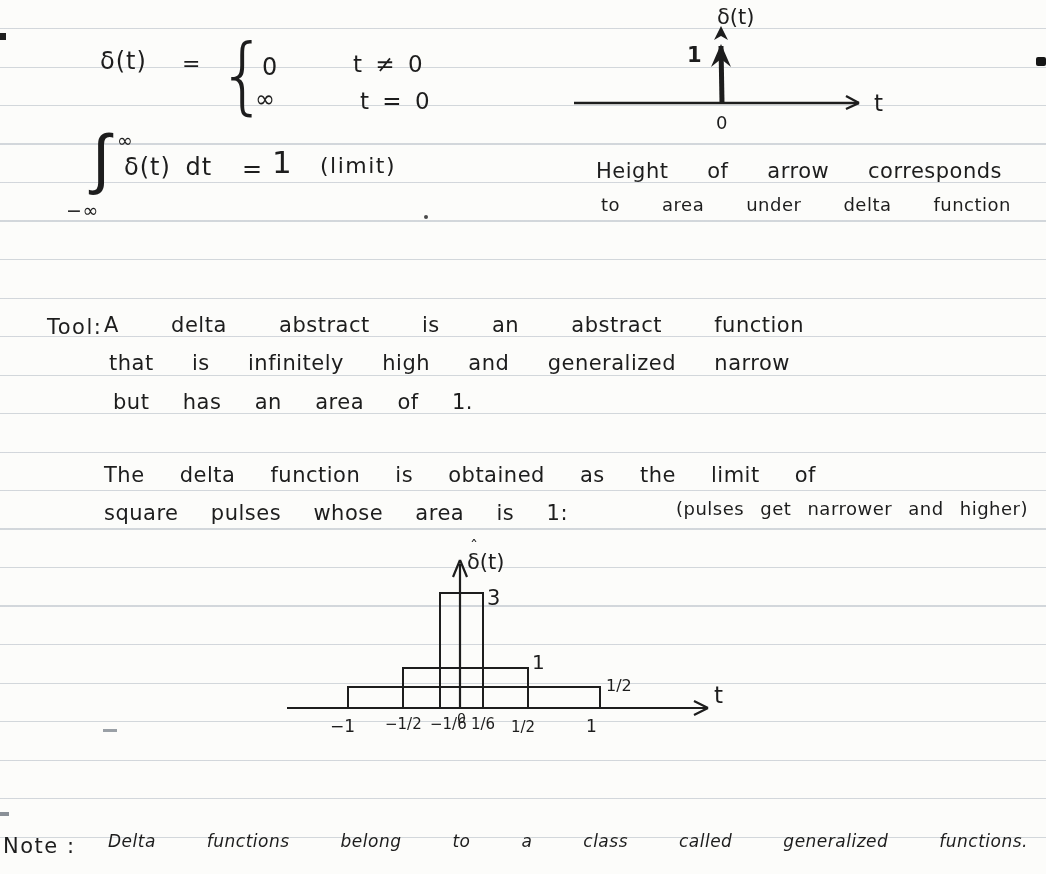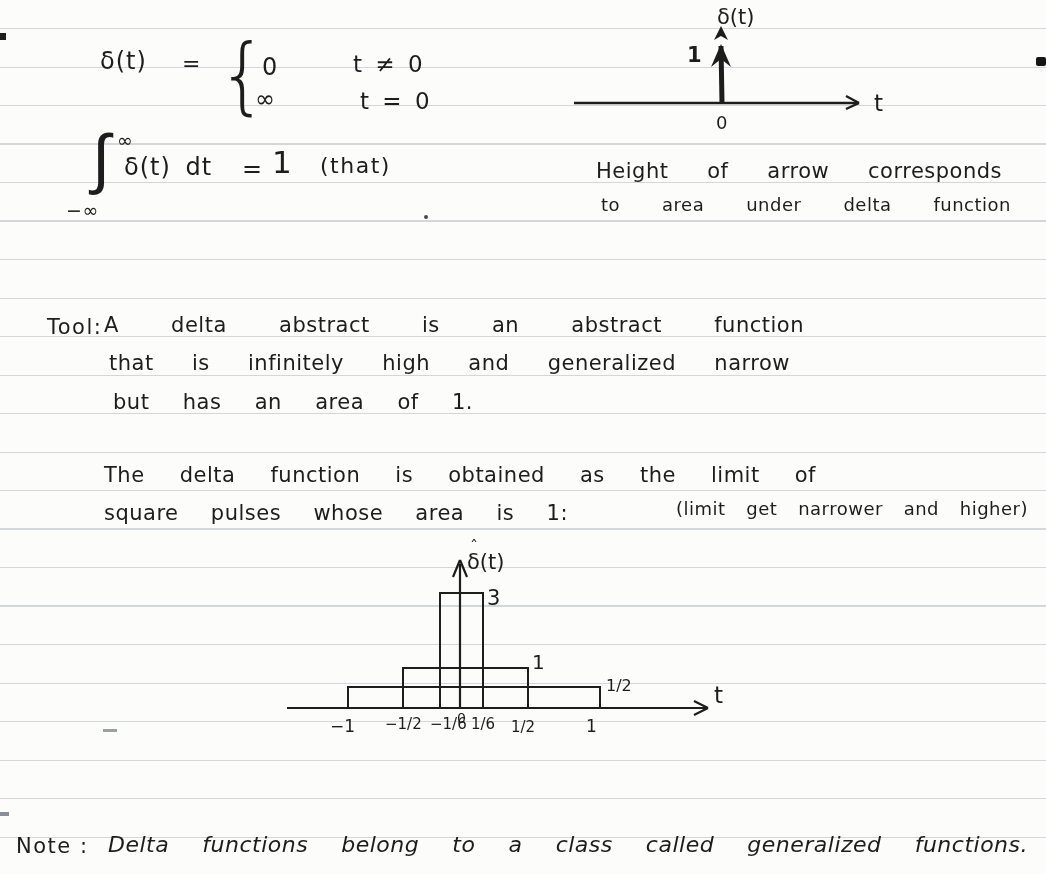--- a/index.html
+++ b/index.html
@@ -44,22 +44,22 @@
   #tool-label{left:3px;top:314px;font-size:21px;letter-spacing:1.5px;margin-left:44px;}
   #p1l1{left:104px;top:312px;width:700px;font-size:21px;}
   #p1l2{left:109px;top:350px;width:681px;font-size:21px;}
   #p1l3{left:113px;top:389px;width:360px;font-size:21px;}
   #p2l1{left:104px;top:462px;width:712px;font-size:21px;}
   #p2l2{left:104px;top:500px;width:464px;font-size:21px;}
   #aside{left:676px;top:498px;width:352px;font-size:18px;}
   
   #pulse-svg{position:absolute;left:280px;top:538px;width:470px;height:212px;}
   
-  #note-label{left:3px;top:833px;font-size:21px;letter-spacing:1.5px;margin-left:13px;}
-  #note-text{left:108px;top:831px;width:920px;font-size:22px;font-style:italic;}
+  #note-label{left:3px;top:833px;font-size:21px;letter-spacing:1.5px;}
+  #note-text{left:108px;top:831px;width:920px;font-size:17px;font-style:italic;}
   
   .artifact{position:absolute;pointer-events:none;}
   #art1{left:0;top:33px;width:6px;height:7px;background:#1f1f1f;}
   #art2{left:1036px;top:57px;width:10px;height:9px;background:#161616;border-radius:2px;}
   #art3{left:424px;top:215px;width:4px;height:4px;background:#4a4a4a;border-radius:50%;}
   #art4{left:103px;top:729px;width:14px;height:3px;background:#9aa0a6;}
   #art5{left:0;top:812px;width:9px;height:4px;background:#8a9097;}
   
   .stroke{stroke:#1d1d1d;fill:none;}
   svg text{fill:#1d1d1d;font-family:"DejaVu Sans",sans-serif;}
@@ -79,21 +79,21 @@
   <span class="hw" id="def-c1">t = 0</span>
 </div>
 
 <div>
   <span class="hw" id="int-sign">∫</span>
   <span class="hw" id="int-upper">∞</span>
   <span class="hw" id="int-lower">−∞</span>
   <span class="hw math" id="int-integrand">δ(t) dt</span>
   <span class="hw math" id="int-equals">=</span>
   <span class="hw" id="int-value">1</span>
-  <span class="hw" id="int-area">(that)</span>
+  <span class="hw" id="int-area">(limit)</span>
 </div>
 
 <svg id="impulse-svg" viewBox="0 0 350 136">
   <line class="stroke" x1="18" y1="103" x2="303" y2="103" stroke-width="2.4"></line>
   <path class="stroke" d="M303,103 L290,96 M303,103 L290,109" stroke-width="2.4"></path>
   <line class="stroke" x1="166" y1="103" x2="165" y2="46" stroke-width="5"></line>
   <polygon points="165,44 155,67 165,59 175,67" fill="#1d1d1d"></polygon>
   <polygon points="165,26 158,40 165,36 172,40" fill="#1d1d1d"></polygon>
   <text x="161" y="24" font-size="21">δ(t)</text>
   <text x="131" y="62" font-size="21" font-weight="bold">1</text>
@@ -102,21 +102,21 @@
 </svg>
 <div class="hw jline" id="cap1">Height of arrow corresponds</div>
 <div class="hw jline" id="cap2">to area under delta function</div>
 
 <div class="hw" id="tool-label">Tool:</div>
 <div class="hw jline" id="p1l1">A delta abstract is an abstract function</div>
 <div class="hw jline" id="p1l2">that is infinitely high and generalized narrow</div>
 <div class="hw jline" id="p1l3">but has an area of 1.</div>
 <div class="hw jline" id="p2l1">The delta function is obtained as the limit of</div>
 <div class="hw jline" id="p2l2">square pulses whose area is 1:</div>
-<div class="hw jline" id="aside">(limit get narrower and higher)</div>
+<div class="hw jline" id="aside">(pulses get narrower and higher)</div>
 
 <svg id="pulse-svg" viewBox="0 0 470 212">
   <line class="stroke" x1="180" y1="26" x2="180" y2="170" stroke-width="2.2"></line>
   <path class="stroke" d="M180,22 L173,39 M180,22 L187,39" stroke-width="2.2"></path>
   <line class="stroke" x1="7" y1="170" x2="428" y2="170" stroke-width="2.2"></line>
   <path class="stroke" d="M428,170 L414,163 M428,170 L414,177" stroke-width="2.2"></path>
   <rect class="stroke" x="68" y="149" width="252" height="21" stroke-width="2"></rect>
   <rect class="stroke" x="123" y="130" width="125" height="40" stroke-width="2"></rect>
   <rect class="stroke" x="160" y="55" width="43" height="115" stroke-width="2"></rect>
   <text x="190" y="14" font-size="16">ˆ</text>

